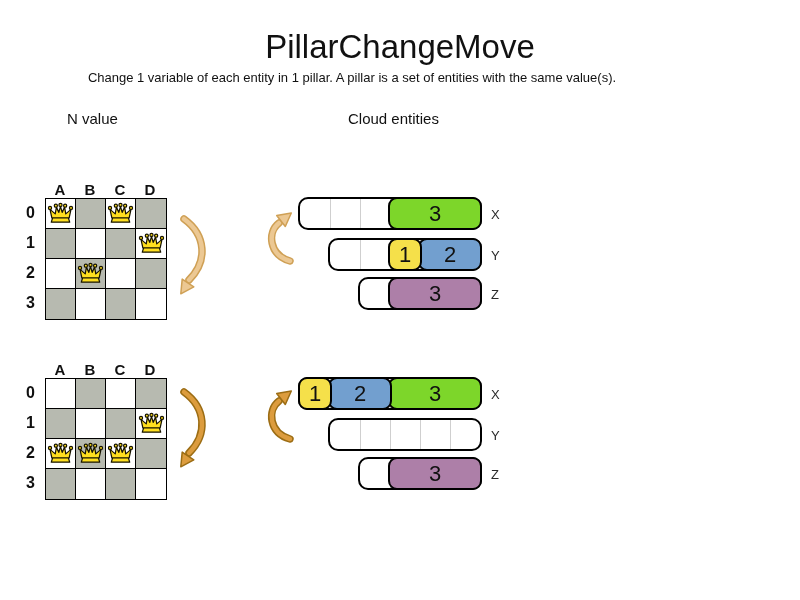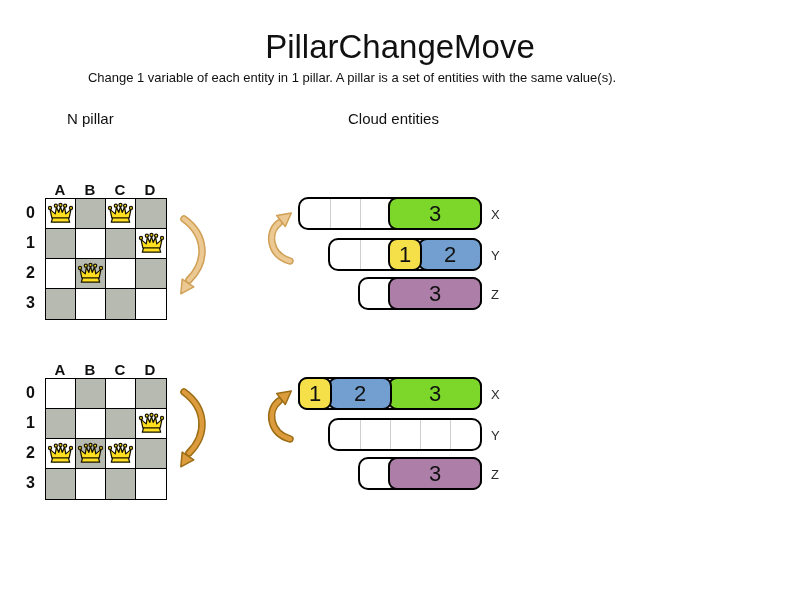--- a/index.html
+++ b/index.html
@@ -44,21 +44,21 @@
   .org-b { stroke:var(--org-border); stroke-width:7.5; fill:none; stroke-linecap:round; }
   .org-f { stroke:var(--org-fill);  stroke-width:4.5; fill:none; stroke-linecap:round; }
   .head-org { fill:var(--org-fill); stroke:var(--org-border); stroke-width:1.5; stroke-linejoin:round; }
 </style>
 </head>
 <body>
 
 <div class="title">PillarChangeMove</div>
 <div class="subtitle">Change 1 variable of each entity in 1 pillar. A pillar is a set of entities with the same value(s).</div>
 
-<div class="section-label" id="nq-label">N pillar</div>
+<div class="section-label" id="nq-label">N value</div>
 <div class="section-label" id="cb-label">Cloud entities</div>
 
 <div class="board-group" id="board-before">
     <div class="col-headers">
       <span>A</span>
       <span>B</span>
       <span>C</span>
       <span>D</span>
     </div>
     <div class="board-body">

